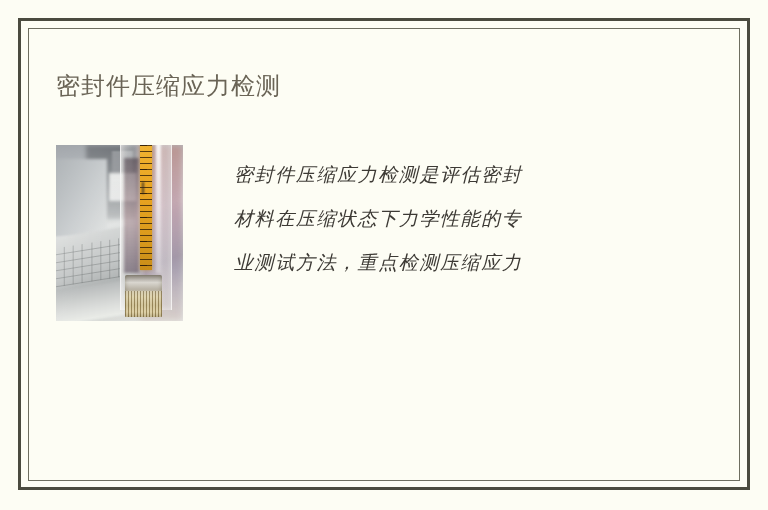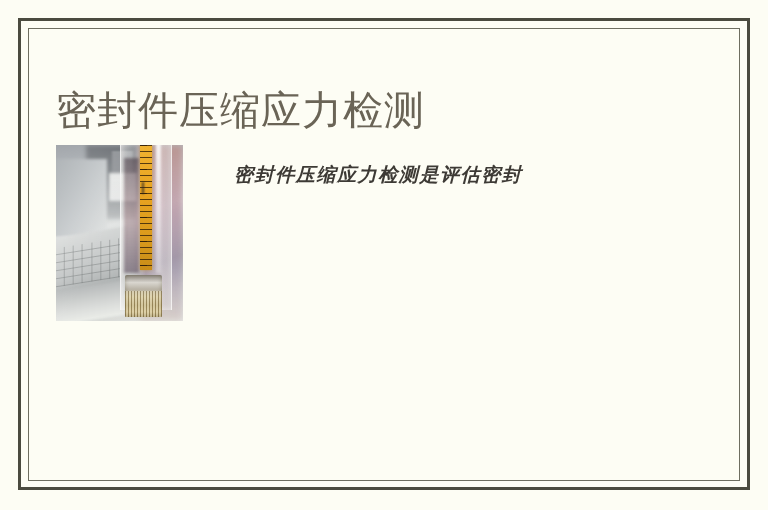--- a/index.html
+++ b/index.html
@@ -39,28 +39,27 @@
     bottom: 29px;
     border: 1px solid #6e6e60;
     box-sizing: border-box;
     pointer-events: none;
   }
   
   .page-title {
     position: absolute;
     left: 56px;
     top: 64px;
-    font-size: 40px;
+    font-size: 24px;
     line-height: 44px;
     letter-spacing: 1px;
     color: #6a6456;
     font-family: "Liberation Sans", "DejaVu Sans", sans-serif;
     font-weight: 400;
     white-space: nowrap;
-    margin-top: 24px;
   }
   
   .content {
     position: absolute;
     left: 56px;
     top: 145px;
     right: 60px;
   }
   
   .photo {
@@ -259,21 +258,21 @@
     left: 178px;
     top: 7px;
     width: 412px;
     color: #3d3a35;
     font-family: "DejaVu Serif", "Liberation Serif", serif;
     font-size: 19px;
     line-height: 44px;
     letter-spacing: 1.6px;
     text-align: justify;
     font-style: italic;
-    font-weight: 700;
+    font-weight: 400;
   }
   .body-text p {
     margin: 0;
   }
 </style>
 </head>
 <body>
 
 <div class="page">
 
@@ -307,16 +306,18 @@
           <div class="gauge-fitting">
             <div class="gauge-knurl"></div>
           </div>
         </div>
       </div>
       <div class="photo-sheen"></div>
     </div>
 
     <div class="body-text">
       <p>密封件压缩应力检测是评估密封</p>
+      <p>材料在压缩状态下力学性能的专</p>
+      <p>业测试方法，重点检测压缩应力</p>
     </div>
 
   </div>
 </div>
 
 </body></html>

